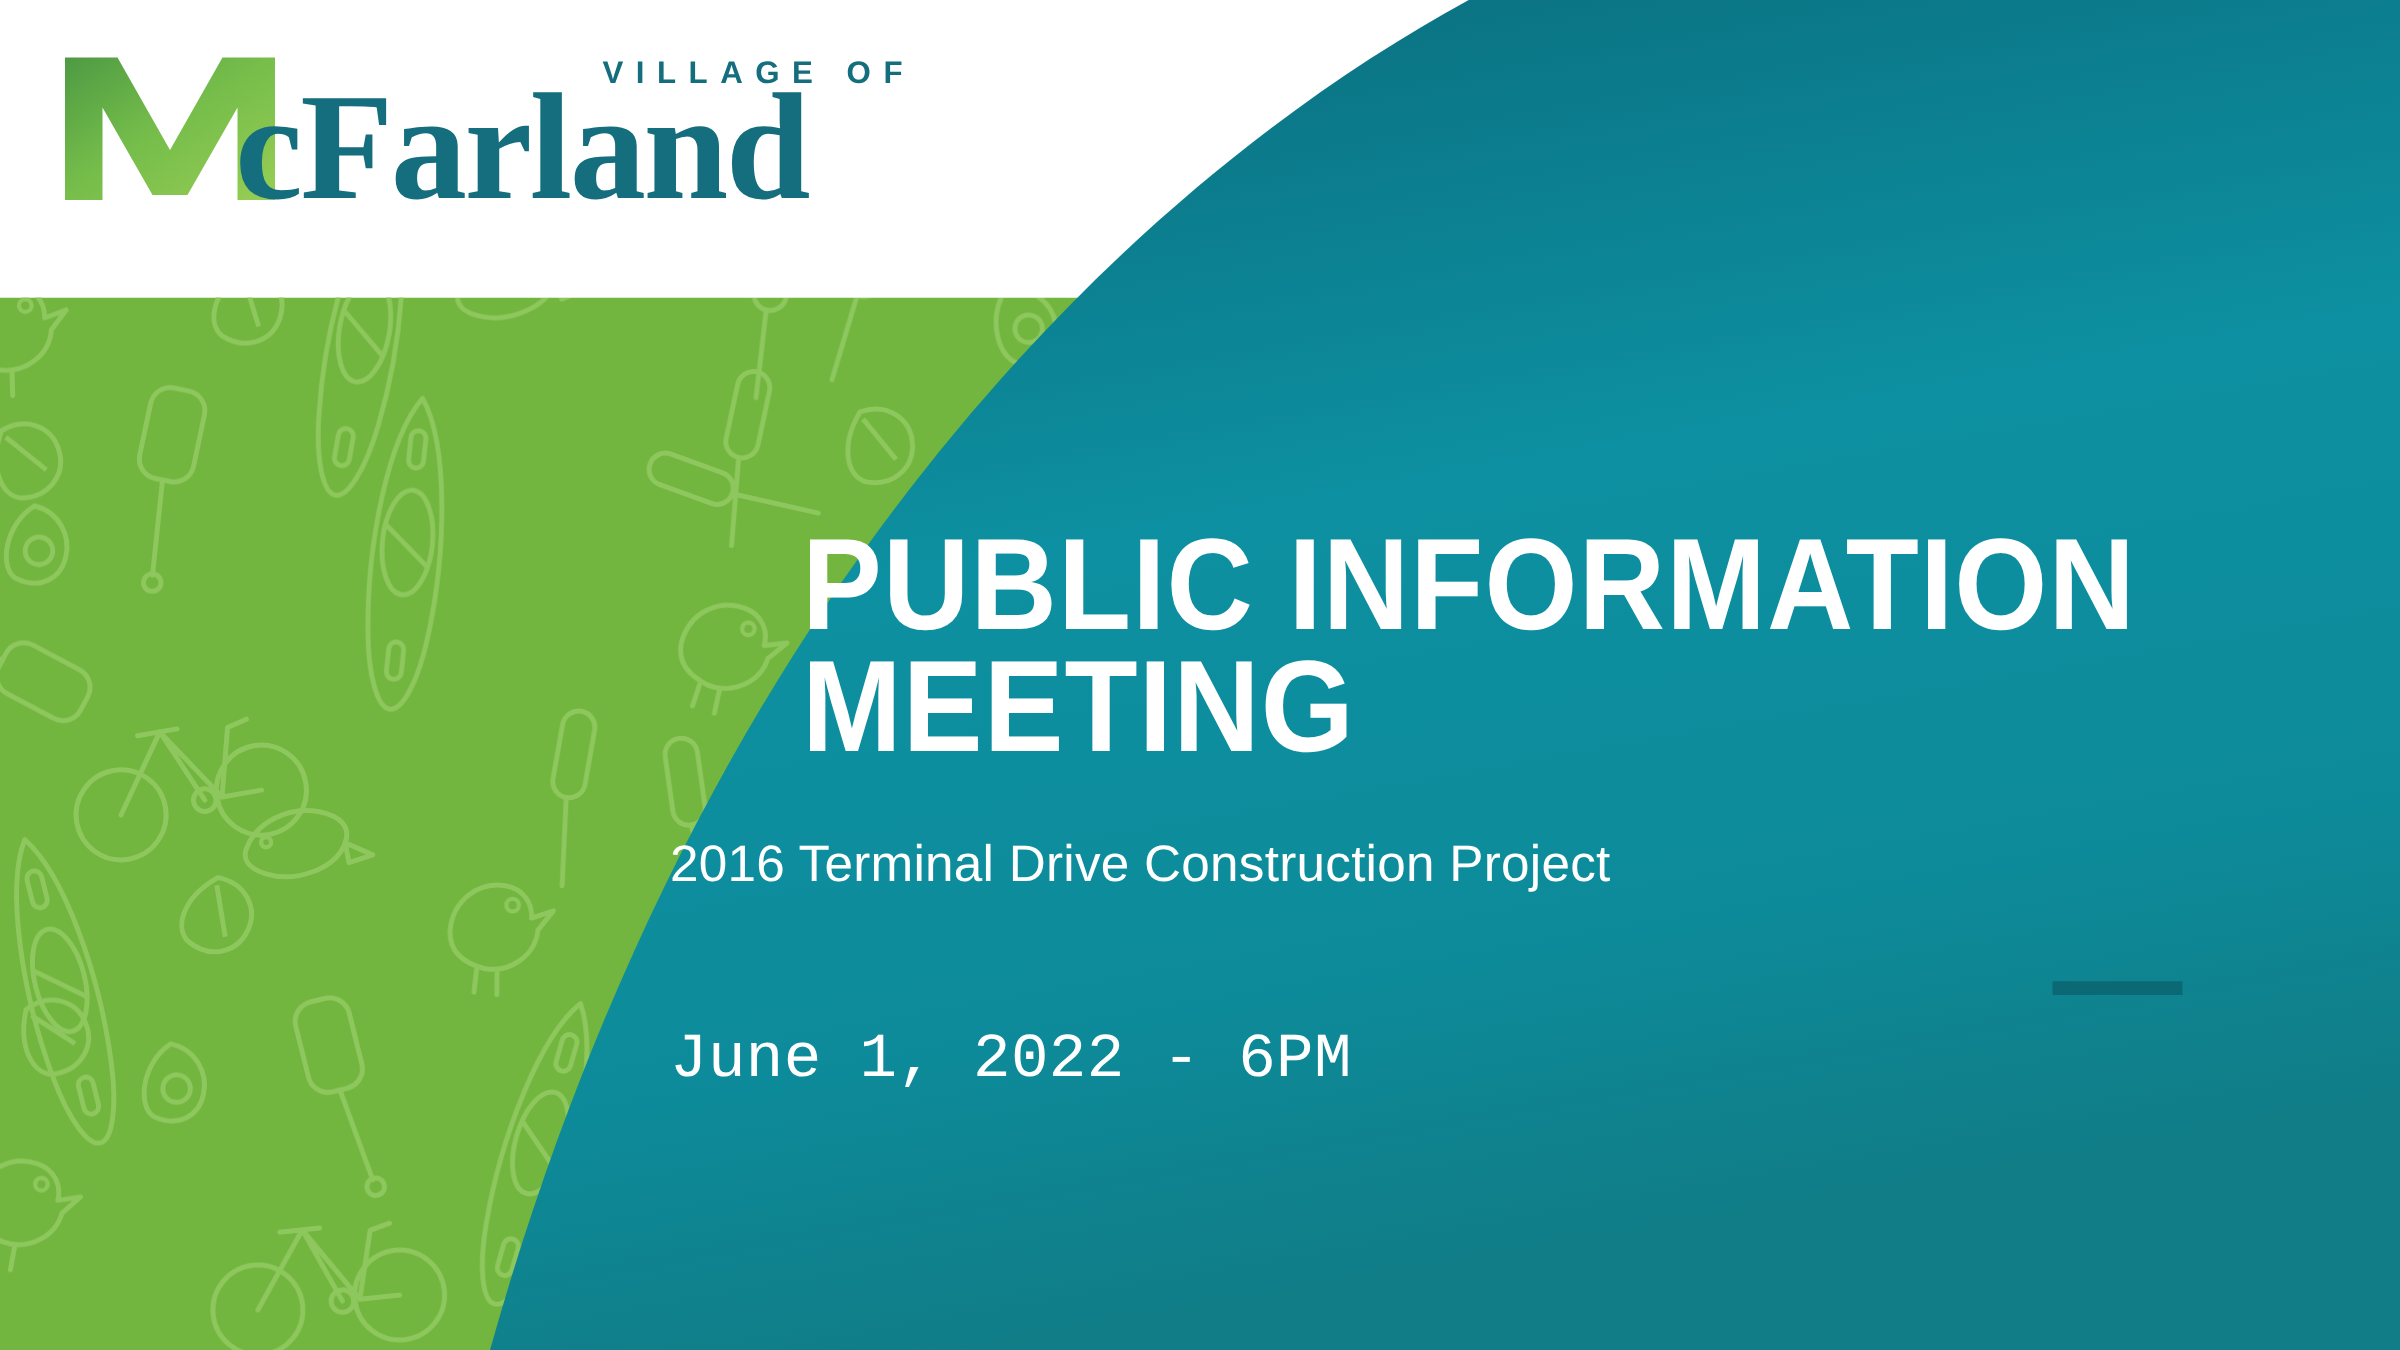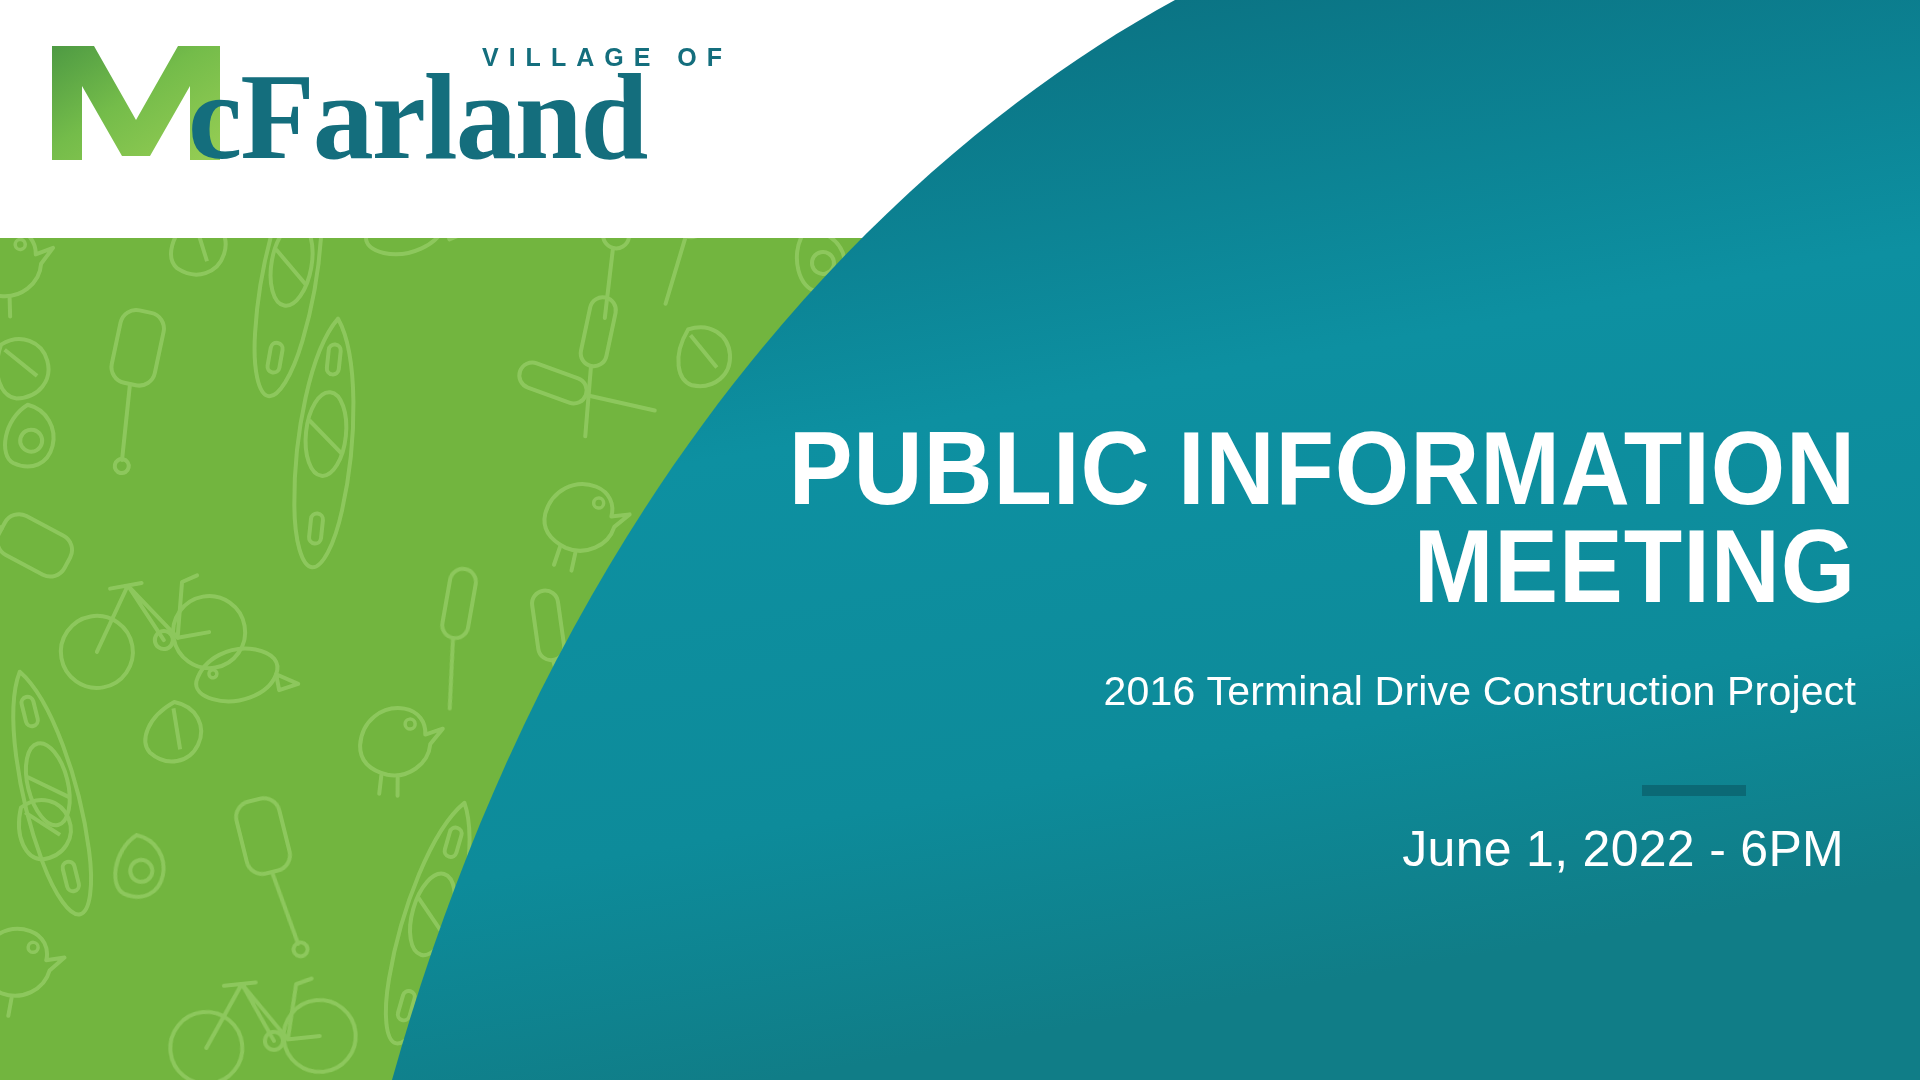--- a/index.html
+++ b/index.html
@@ -62,21 +62,20 @@
     height: 150px;
   }
   .logo svg { display: block; }
 
   
   .content {
     position: absolute;
     right: 64px;
     top: 420px;
     width: 1320px;
-    text-align: right;
   }
 
   .headline {
     color: #ffffff;
     font-family: "Liberation Sans Narrow", "Liberation Sans", sans-serif;
     font-weight: 700;
     font-size: 104px;
     line-height: 0.94;
     letter-spacing: 1px;
     margin: 0;
@@ -103,21 +102,21 @@
     justify-content: flex-end;
   }
   .rule {
     width: 104px;
     height: 11px;
     background: #0b6975;
   }
 
   .date {
     color: #ffffff;
-    font-family: Liberation Sans, sans-serif;
+    font-family: Liberation Mono, monospace;
     font-weight: 400;
     font-size: 50px;
     letter-spacing: 0.3px;
     margin: 24px 12px 0 0;
     white-space: nowrap;
   }
 </style>
 </head>
 <body>
 

